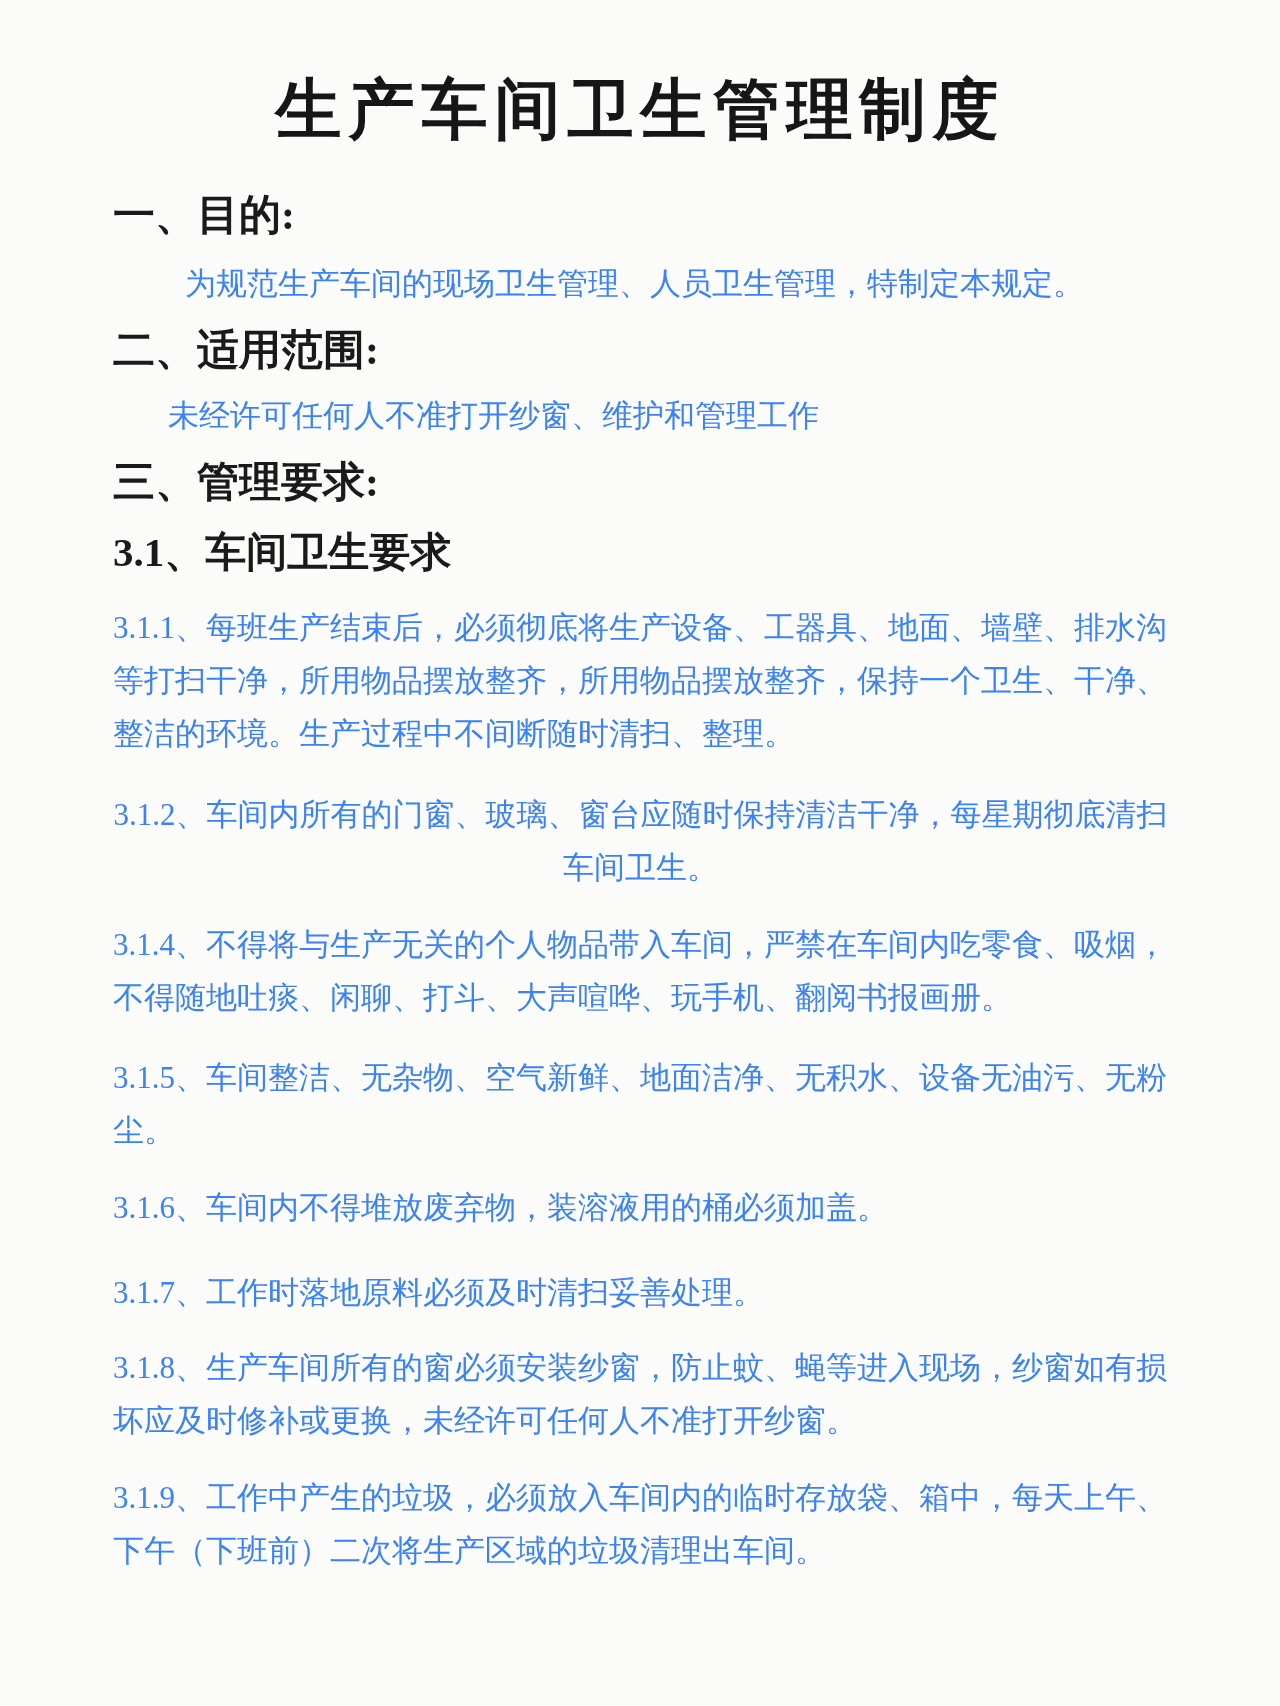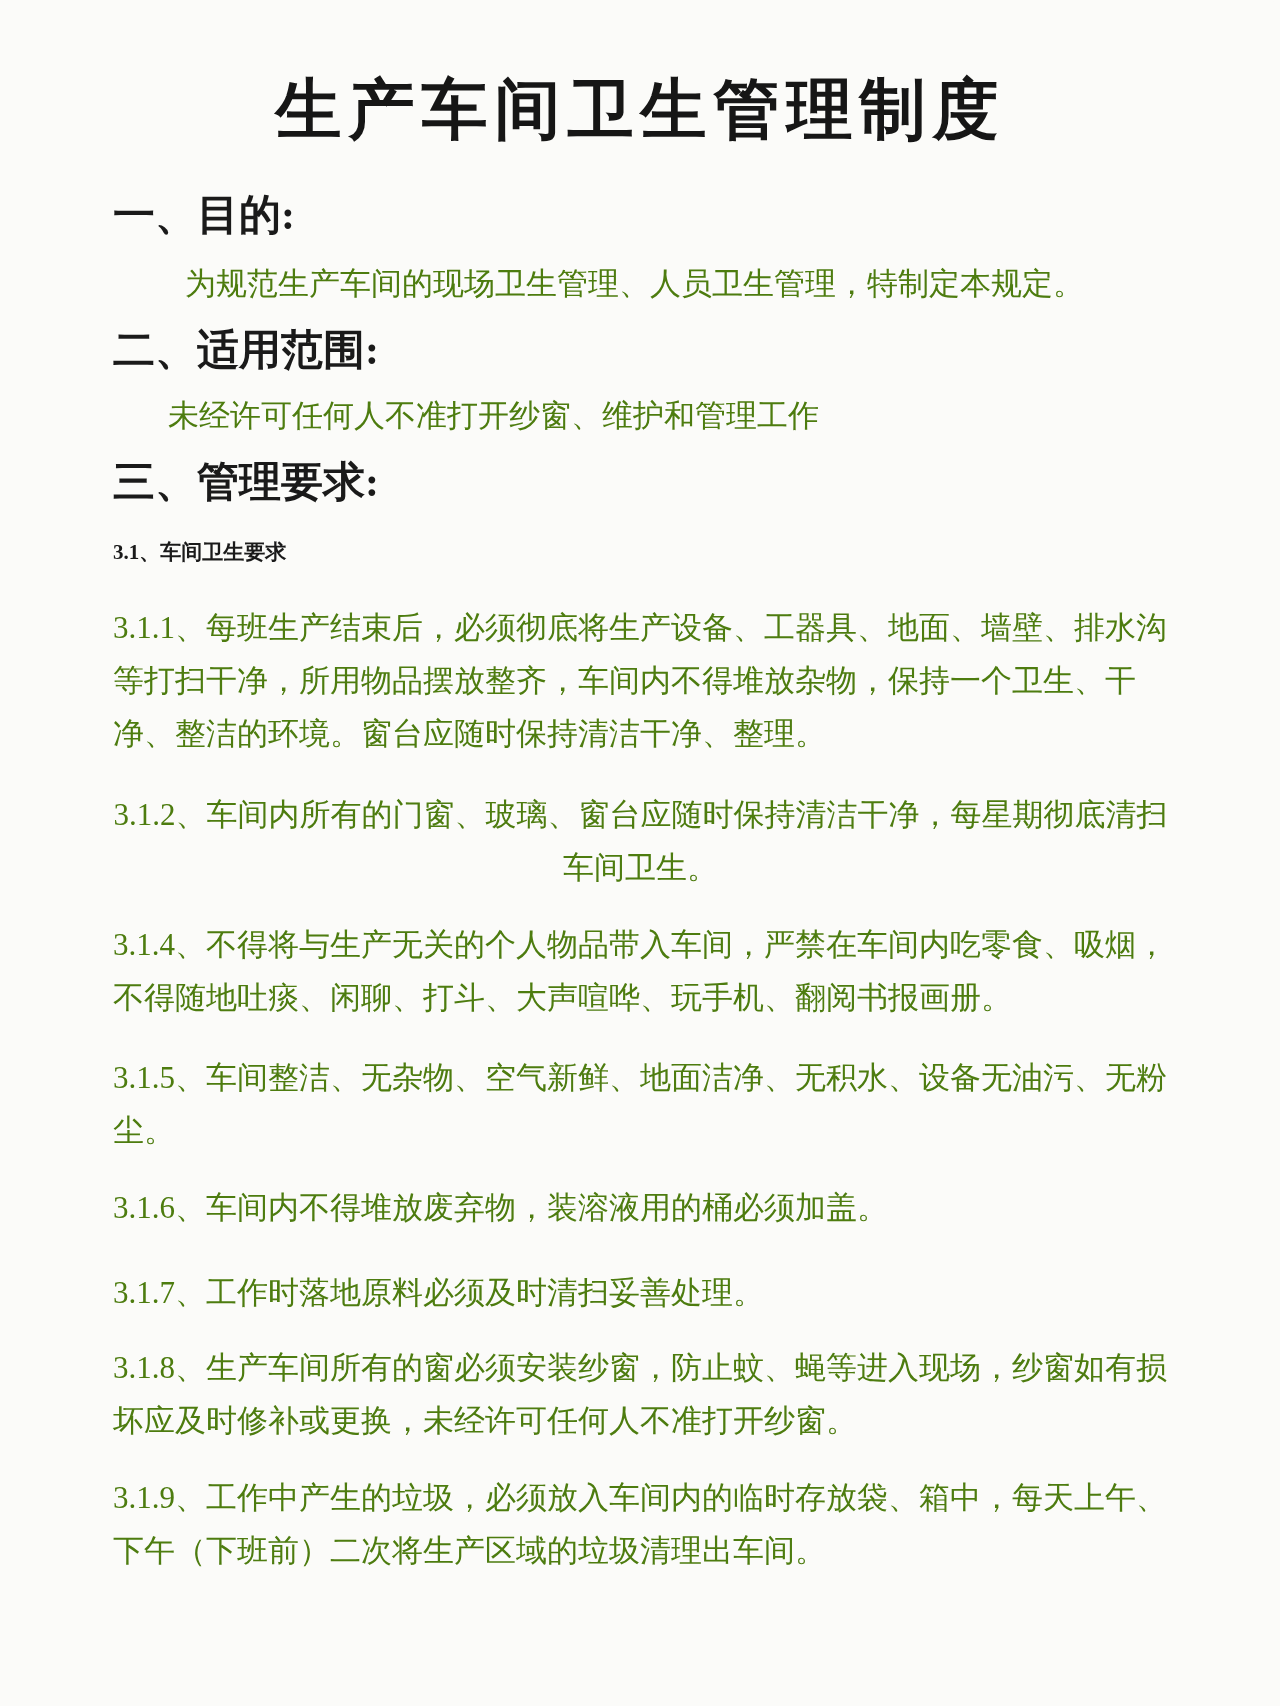--- a/index.html
+++ b/index.html
@@ -36,32 +36,32 @@
     font-size: 42px;
     line-height: 53px;
     font-weight: 700;
     margin: 14px 0 0 0;
     color: #1a1a1a;
   }
   .h2.first {
     margin-top: 0;
   }
   .h3 {
-    font-size: 21px;
+    font-size: 41px;
     line-height: 53px;
     font-weight: 700;
     margin: 17px 0 0 0;
     color: #1a1a1a;
   }
   .body {
     font-size: 31px;
     line-height: 53px;
     font-weight: 400;
     margin: 0;
-    color: #4d7c0f;
+    color: #3b82f6;
   }
   .ind72 { text-indent: 72px; margin-top: 15px; }
   .ind55 { text-indent: 55px; margin-top: 12px; }
   .para      { margin-top: 24px; }
   .para.mt22 { margin-top: 22px; }
   .para.mt27 { margin-top: 27px; }
   .para.mt28 { margin-top: 28px; text-align: center; }
   .para.mt32 { margin-top: 32px; }
 </style>
 </head>
@@ -76,21 +76,21 @@
   <p class="body ind72">为规范生产车间的现场卫生管理、人员卫生管理，特制定本规定。</p>
 
   <p class="h2">二、适用范围:</p>
 
   <p class="body ind55">未经许可任何人不准打开纱窗、维护和管理工作</p>
 
   <p class="h2">三、管理要求:</p>
 
   <p class="h3">3.1、车间卫生要求</p>
 
-  <p class="body para mt22">3.1.1、每班生产结束后，必须彻底将生产设备、工器具、地面、墙壁、排水沟等打扫干净，所用物品摆放整齐，车间内不得堆放杂物，保持一个卫生、干净、整洁的环境。窗台应随时保持清洁干净、整理。</p>
+  <p class="body para mt22">3.1.1、每班生产结束后，必须彻底将生产设备、工器具、地面、墙壁、排水沟等打扫干净，所用物品摆放整齐，所用物品摆放整齐，保持一个卫生、干净、整洁的环境。生产过程中不间断随时清扫、整理。</p>
 
   <p class="body para mt28">3.1.2、车间内所有的门窗、玻璃、窗台应随时保持清洁干净，每星期彻底清扫车间卫生。</p>
 
 
   <p class="body para">3.1.4、不得将与生产无关的个人物品带入车间，严禁在车间内吃零食、吸烟，不得随地吐痰、闲聊、打斗、大声喧哗、玩手机、翻阅书报画册。</p>
 
   <p class="body para mt27">3.1.5、车间整洁、无杂物、空气新鲜、地面洁净、无积水、设备无油污、无粉尘。</p>
 
   <p class="body para">3.1.6、车间内不得堆放废弃物，装溶液用的桶必须加盖。</p>
 

